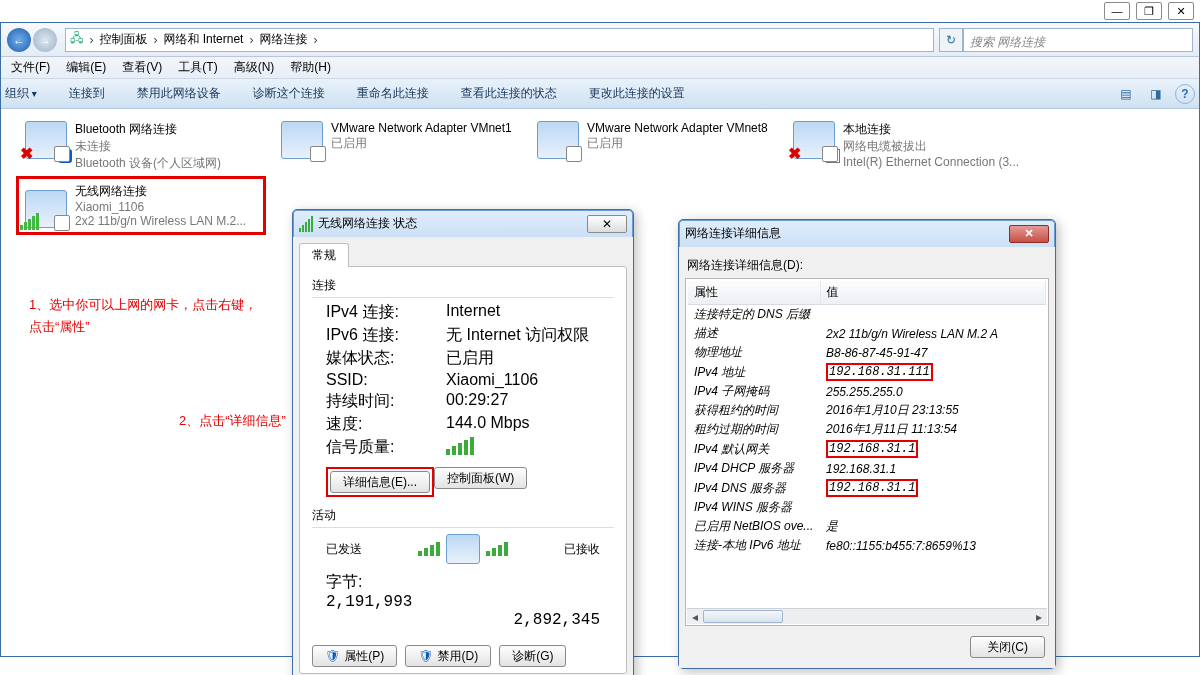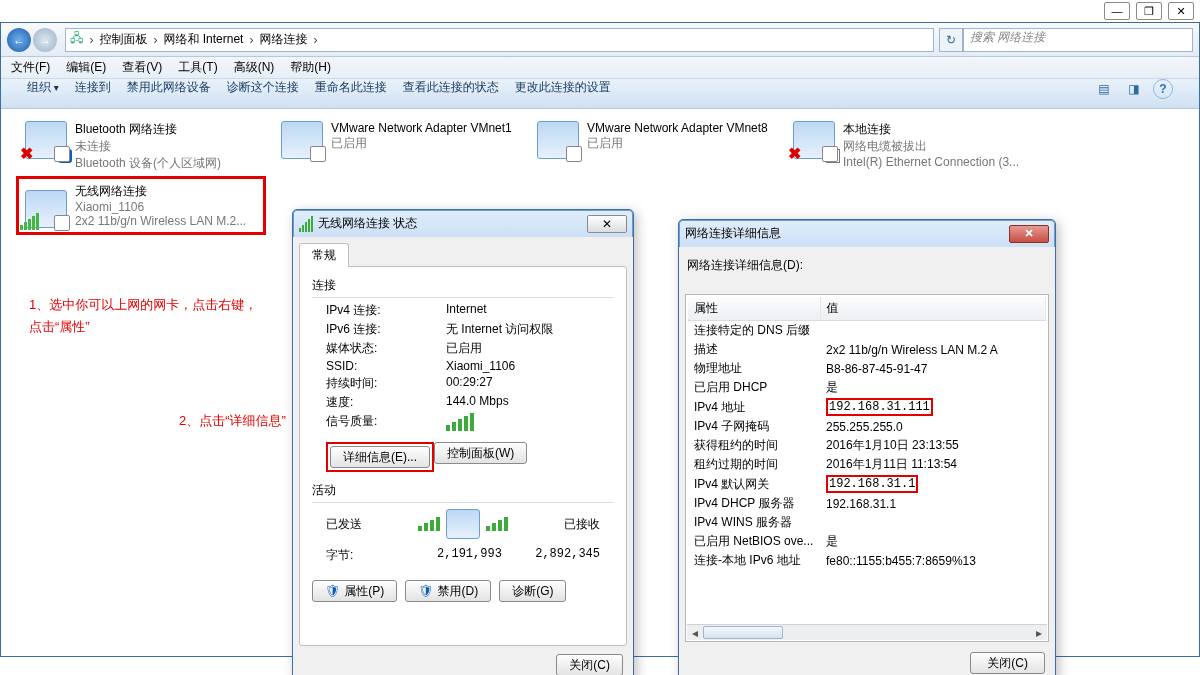--- a/index.html
+++ b/index.html
@@ -8,25 +8,25 @@
   .sys-btn { width: 26px; height: 18px; border: 1px solid #8a8a8a; border-radius: 2px; background: #fff; display:flex; align-items:center; justify-content:center; cursor:pointer;}
   .sys-btn span{ font-size:11px;}
   .explorer { position: absolute; left: 0; top: 22px; width: 1200px; border: 1px solid #3b6ea5; }
   .addr-row { display:flex; align-items:center; height: 34px; background: linear-gradient(#f8f9fb, #e4ecf7); border-bottom: 1px solid #b8c8d8; padding: 0 6px;}
   .nav-circle { width: 24px; height: 24px; border-radius: 50%; background: radial-gradient(#6eaeee, #1e5da8); margin-right:2px; display:flex; align-items:center; justify-content:center; color:#fff;}
   .nav-dim { background: radial-gradient(#dde6f0, #9bb2c9);}
   .addr { flex:1; height:24px; border:1px solid #9cb6d0; background:#fff; margin:0 6px; display:flex; align-items:center; padding:0 4px;}
   .addr .crumb { padding: 0 4px; color:#000;}
   .addr .sep::after{ content:"›"; color:#444; padding:0 2px;}
   .addr .icon-glyph{ color:#2a7; margin-right:4px;}
-  .search { width:230px; height:24px; border:1px solid #9cb6d0; background:#fff; color:#888; padding:0 6px; display:flex; align-items:flex-start; font-style:italic;}
+  .search { width:230px; height:24px; border:1px solid #9cb6d0; background:#fff; color:#888; padding:0 6px; display:flex; align-items:flex-end; font-style:italic;}
   .refresh-btn{ width:24px; height:24px; border:1px solid #9cb6d0; background:#eef3f8; display:flex;align-items:center;justify-content:center; margin-left:-1px; color:#2c6aa0;}
   .menubar { height:22px; display:flex; align-items:center; gap:16px; padding:0 10px; background:linear-gradient(#f2f6fb,#e8eef6); border-bottom:1px solid #cdd9e6;}
   .menubar span{ cursor:default;}
-  .toolbar { height:30px; background: linear-gradient(#e9f2fb,#cfe1f2); border-bottom:1px solid #b3c7db; display:flex; align-items:flex-start; padding:0 26px; gap:16px; color:#16365a;}
+  .toolbar { height:30px; background: linear-gradient(#e9f2fb,#cfe1f2); border-bottom:1px solid #b3c7db; display:flex; align-items:center; padding:0 4px; gap:32px; color:#16365a;}
   .toolbar .tool { cursor:default; }
   .toolbar .tool.drop::after{ content:" ▾"; font-size:10px;}
   .toolbar .right { margin-left:auto; display:flex; align-items:center; gap:8px;}
   .toolbar .iconbtn{ width:22px; height:20px; border:1px solid transparent; display:flex; align-items:center; justify-content:center; color:#2c6aa0;}
   .content { height: 547px; background:#fff; position:relative;}
   .conn-item { position:absolute; width:250px; display:flex; gap:8px; padding:4px 6px;}
   .conn-icon { width:42px; height:38px; background:linear-gradient(#bcd8f5,#e8f1fb); border:1px solid #6c9ecf; border-radius:3px; position:relative; flex-shrink:0;}
   .conn-icon::after{ content:""; position:absolute; bottom:-4px; right:-4px; width:14px;height:14px; background:#fff; border:1px solid #888; border-radius:2px;}
   .x-overlay{ position:absolute; bottom:-5px; left:-6px; color:#d00; font-weight:bold; font-size:16px;}
   .bt-overlay{ position:absolute; bottom:-5px; right:-6px; width:14px;height:14px; background:#0a5dbd; color:#fff; border-radius:3px; font-size:10px; display:flex;align-items:center;justify-content:center;}
@@ -47,34 +47,34 @@
   .win7dlg{ position:absolute; border:1px solid #3f6fa6; border-radius:5px; box-shadow:0 0 0 1px #6b9dd2 inset, 3px 3px 12px rgba(0,0,0,.25); background: linear-gradient(#e0eefb, #cbdff5 28px, #f0f0f0 28px, #f0f0f0);}
   .win7dlg .titlebar{ height:27px; display:flex; align-items:center; padding:0 6px; font-size:12px; color:#000;}
   .win7dlg .titlebar .title-icon{ margin-right:5px; display:flex; align-items:flex-end; gap:1px;}
   .win7dlg .titlebar .title-icon span{ width:2px; background:#3cab3c;}
   .win7dlg .close{ margin-left:auto; width:40px; height:18px; background:linear-gradient(#e49a95,#c84f44); border:1px solid #8b2e24; border-radius:2px; color:#fff; display:flex;align-items:center; justify-content:center; font-weight:bold; font-size:11px; cursor:pointer;}
   .win7dlg .close-plain{ margin-left:auto; width:40px; height:18px; border:1px solid #8a8a8a; border-radius:2px; display:flex;align-items:center; justify-content:center; background:linear-gradient(#fefefe,#dadde0); cursor:pointer;}
   .dlgbody{ padding:6px; background:#f0f0f0;}
   .tabpane{ border:1px solid #bfbfbf; background:#fff; padding:10px 12px 6px 12px; position:relative; border-radius:0 3px 3px 3px;}
   .tabhdr{ display:flex; margin-bottom:-1px;}
   .tabhdr .tab{ border:1px solid #bfbfbf; border-bottom:none; background:#fff; padding:3px 12px; border-radius:3px 3px 0 0; position:relative; z-index:2;}
-  .kvrow{ display:flex; margin:2px 0; font-family: SimSun, monospace; font-size:12px;}
+  .kvrow{ display:flex; margin:2px 0; font-family: SimSun, monospace; font-size:16px;}
   .kvrow .k{ width:120px;}
   .kvrow .v{ flex:1; text-align:left;}
   .sigbars{ display:inline-flex; align-items:flex-end; gap:2px;}
   .sigbars span{ width:4px; background:#3cab3c;}
   .btn{ display:inline-flex; align-items:center; justify-content:center; height:22px; padding:0 12px; background:linear-gradient(#fefefe,#e3e3e3); border:1px solid #8a8a8a; border-radius:3px; cursor:pointer; font-size:12px;}
   .redbox{ border:2px solid #e20000; padding:0 1px; display:inline-block; line-height:14px;}
   .monof{ font-family: SimSun, "Courier New", monospace;}
   .details-dialog{ left:677px; top:110px; width:378px;}
   .status-dialog{ left:291px; top:100px; width:342px;}
   .details-inset{ border:1px solid #b6b6b6; background:#fff; height:348px; padding:2px; overflow:hidden; position:relative;}
   .details-inset table{ border-collapse:collapse; width:100%; font-family:SimSun,monospace; font-size:12px;}
   .details-inset th{ text-align:left; background:linear-gradient(#fbfcfd,#ecf0f4); border-bottom:1px solid #d7dce2; border-right:1px solid #e3e7ec; padding:3px 6px; font-weight:normal;}
-  .details-inset td{ padding:1px 6px; white-space:nowrap;}
+  .details-inset td{ padding:1px 6px; white-space:nowrap;font-style:italic;}
   .hscroll{ height:16px; background:#eceef0; border-top:1px solid #cfd3d8; position:absolute; left:1px; right:1px; bottom:1px;}
   .hscroll .thumb{ position:absolute; left:16px; top:1px; height:13px; width:80px; background:linear-gradient(#f6f8fb,#d7e1ee); border:1px solid #9eb6d2; border-radius:2px;}
   .hscroll .arr{ position:absolute; top:0; width:16px; height:15px; display:flex;align-items:center;justify-content:center; color:#555;}
   .hscroll .arr.l{left:0;} .hscroll .arr.r{right:0;}
   .pc-icon{ width:34px;height:30px; background:linear-gradient(#bcd8f5,#e8f1fb); border:1px solid #6c9ecf; border-radius:3px;}
 </style>
 </head>
 <body>
 
 <div class="top-bar">
@@ -280,23 +280,23 @@
               <span class="pc-icon"></span>
               <span class="sigbars">
                   <span style="height:5px"></span>
                   <span style="height:8px"></span>
                   <span style="height:11px"></span>
                   <span style="height:14px"></span>
                 </span>
             </span>
             <span>已接收</span>
           </div>
-          <div class="kvrow" style="padding:6px 14px 0 14px;">
+          <div class="kvrow" style="padding:6px 14px 0 14px;flex-direction:column;">
             <span class="k">字节:</span>
-            <span style="flex:1; text-align:center;" class="monof">2,191,993</span>
+            <span style="flex:1; text-align:left;" class="monof">2,191,993</span>
             <span style="width:36px"></span>
             <span style="flex:1; text-align:right;" class="monof">2,892,345</span>
           </div>
           <div style="margin-top:16px; display:flex; gap:8px;">
             <span class="btn">
                 <span style="color:#0a5dbd;margin-right:4px;">🛡</span>
                 <span>属性(P)</span>
               </span>
             <span class="btn">
                 <span style="color:#0a5dbd;margin-right:4px;">🛡</span>
@@ -310,21 +310,21 @@
         </div>
       </div>
     </div>
 
     <div class="win7dlg details-dialog">
       <div class="titlebar">
         <span>网络连接详细信息</span>
         <div class="close">✕</div>
       </div>
       <div class="dlgbody">
-        <div style="margin:4px 2px 20px 2px;">网络连接详细信息(D):</div>
+        <div style="margin:4px 2px 4px 2px;">网络连接详细信息(D):</div>
         <div class="details-inset">
           <table>
             <tbody>
                 <tr>
               <th style="width:132px;">属性</th>
               <th>值</th>
             </tr>
             </tbody>
               <tbody id="details-rows">
                 <tr>
@@ -333,24 +333,20 @@
                 </tr>
                 <tr>
                   <td>描述</td>
                   <td>2x2 11b/g/n Wireless LAN M.2 A</td>
                 </tr>
                 <tr>
                   <td>物理地址</td>
                   <td>B8-86-87-45-91-47</td>
                 </tr>
                 <tr>
-                  <td>已启用 DHCP</td>
-                  <td>是</td>
-                </tr>
-                <tr>
                   <td>IPv4 地址</td>
                   <td><span class="redbox monof">192.168.31.111</span></td>
                 </tr>
                 <tr>
                   <td>IPv4 子网掩码</td>
                   <td>255.255.255.0</td>
                 </tr>
                 <tr>
                   <td>获得租约的时间</td>
                   <td>2016年1月10日 23:13:55</td>
@@ -359,20 +355,24 @@
                   <td>租约过期的时间</td>
                   <td>2016年1月11日 11:13:54</td>
                 </tr>
                 <tr>
                   <td>IPv4 默认网关</td>
                   <td><span class="redbox monof">192.168.31.1</span></td>
                 </tr>
                 <tr>
                   <td>IPv4 DHCP 服务器</td>
                   <td>192.168.31.1</td>
+                </tr>
+                <tr>
+                  <td>IPv4 DNS 服务器</td>
+                  <td><span class="redbox monof">192.168.31.1</span></td>
                 </tr>
                 <tr>
                   <td>IPv4 WINS 服务器</td>
                   <td></td>
                 </tr>
                 <tr>
                   <td>已启用 NetBIOS ove...</td>
                   <td>是</td>
                 </tr>
                 <tr>

